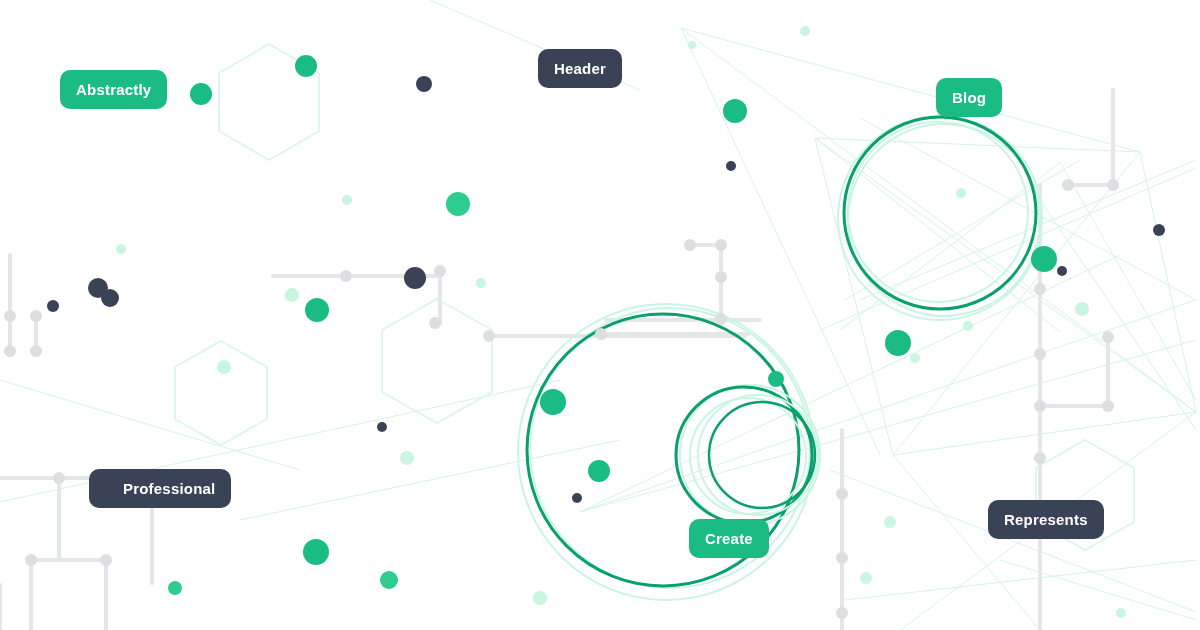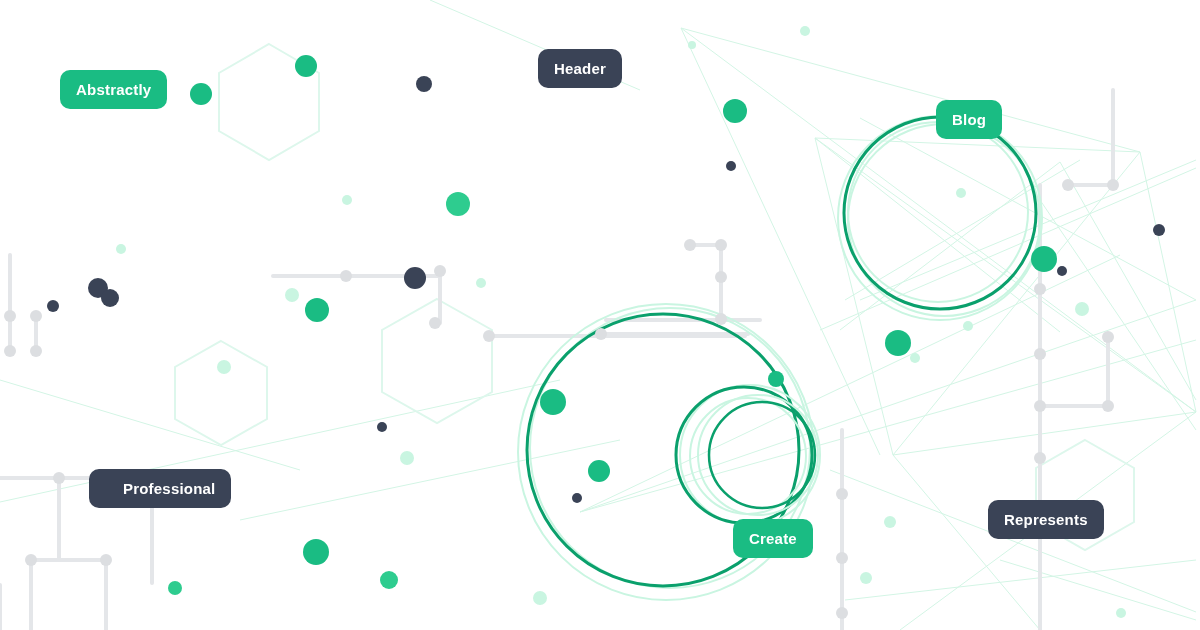--- a/index.html
+++ b/index.html
@@ -215,29 +215,29 @@
 
   <div class="label-pill label-green" style="left:60px; top:70px;">
     <span>Abstractly</span>
   </div>
   <span class="pill-knob" style="left:190px; top:83px; width:22px; height:22px; background:#1abc83;"></span>
 
   <div class="label-pill label-dark" style="left:538px; top:49px;">
     <span>Header</span>
   </div>
 
-  <div class="label-pill label-green" style="left:936px; top:100px;justify-content:flex-end;">
+  <div class="label-pill label-green" style="left:936px; top:78px;justify-content:flex-end;">
     <span>Blog</span>
   </div>
 
   <div class="label-pill label-dark" style="left:89px; top:469px;padding-left:34px;">
     <span>Professional</span>
   </div>
 
-  <div class="label-pill label-green" style="left:689px; top:519px;margin-left:44px;">
+  <div class="label-pill label-green" style="left:689px; top:519px;">
     <span>Create</span>
   </div>
 
   <div class="label-pill label-dark" style="left:988px; top:500px;text-align:right;">
     <span>Represents</span>
   </div>
 
 </div>
 
 </body></html>

